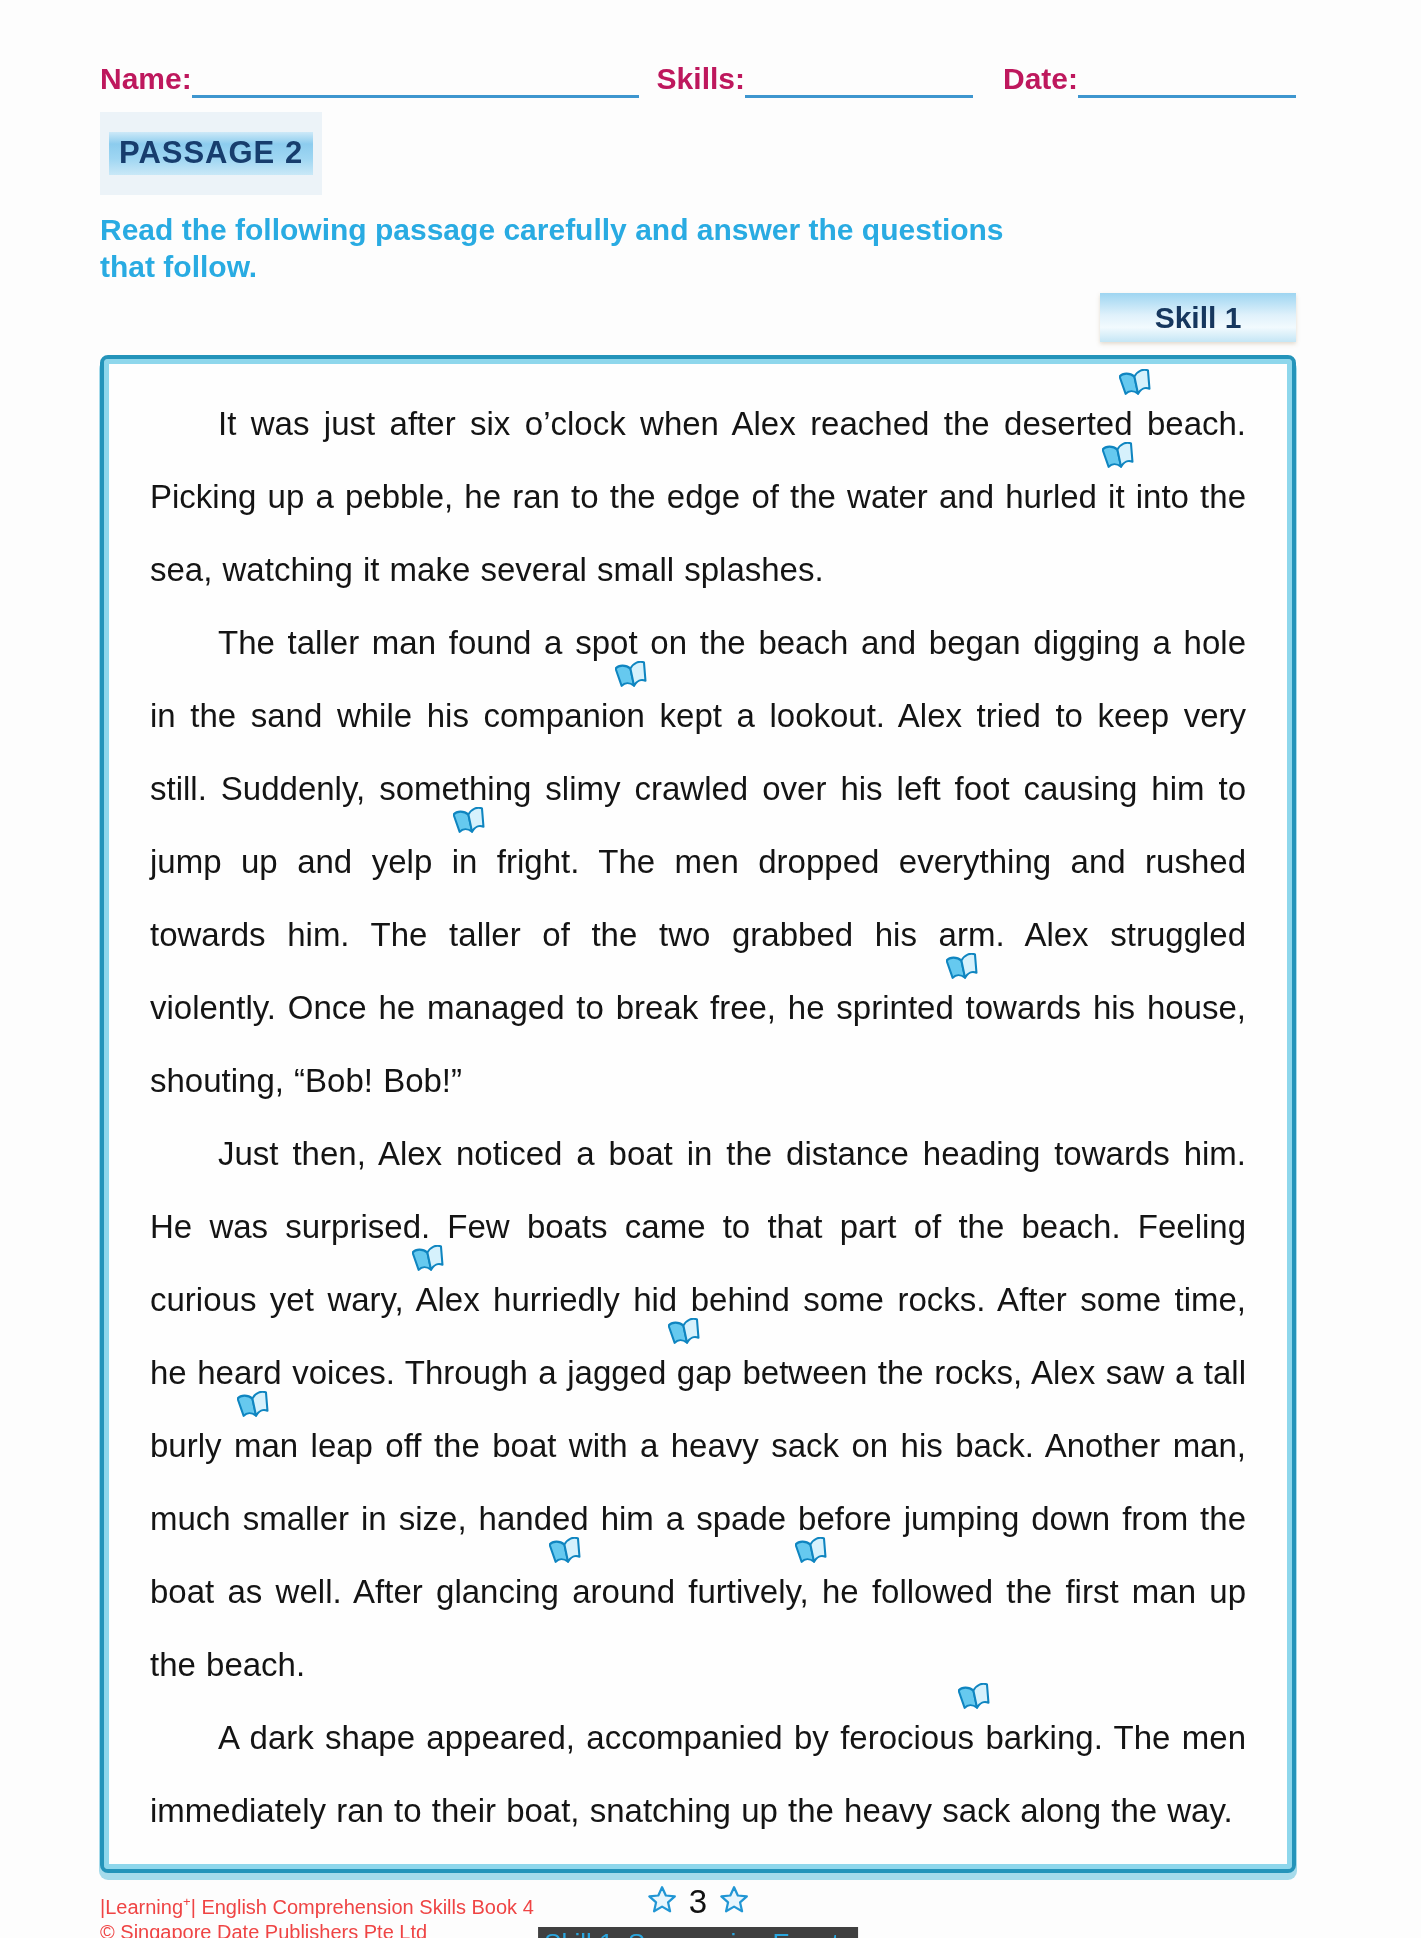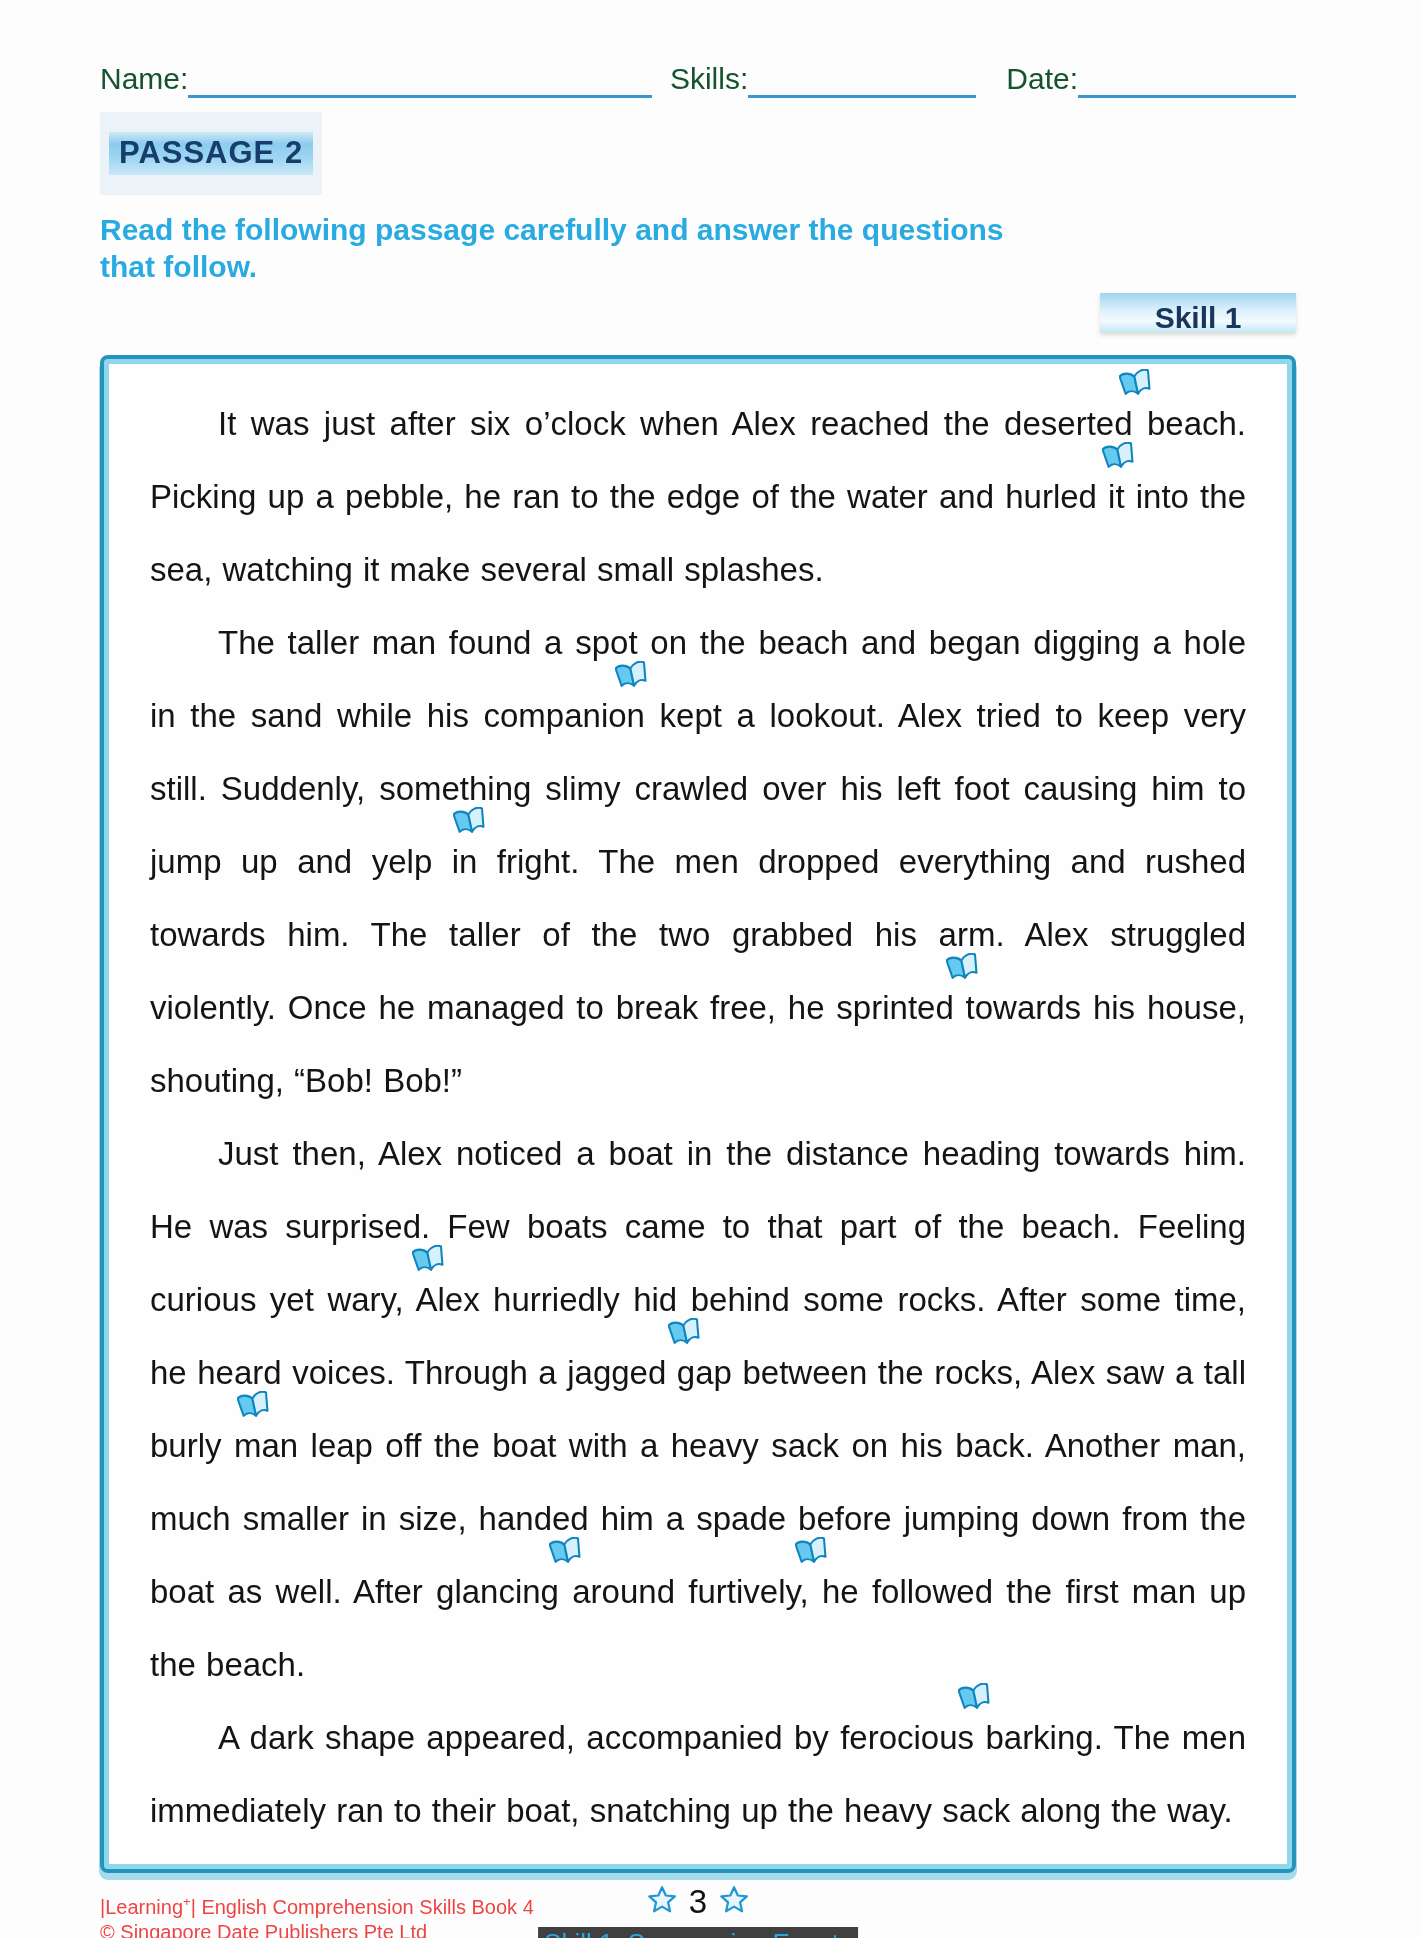--- a/index.html
+++ b/index.html
@@ -4,21 +4,21 @@
 <style>
   html,body{margin:0;padding:0;}
   body{
     width:1421px;height:1938px;background:#fdfdfd;
     font-family:"Liberation Sans", sans-serif;
     overflow:hidden;position:relative;
   }
   .sheet{margin:0 125px 0 100px;padding-top:62px;}
 
   
-  .hdr{display:flex;align-items:flex-end;font-size:30px;color:#14532d;}
+  .hdr{display:flex;align-items:flex-end;font-size:30px;color:#be185d;font-weight:bold;}
   .hdr .lbl{white-space:nowrap;padding-bottom:2px;}
   .hdr .line{border-bottom:3px solid #3e96cf;height:30px;}
   .line-name{flex:1 1 auto;margin-right:18px;}
   .line-class{width:228px;margin-right:30px;}
   .line-date{width:218px;}
 
   
   .badge-wrap{display:inline-block;margin-top:14px;background:#ecf3f8;padding:20px 9px;}
   .badge-hl{
     display:inline-block;padding:3px 10px 4px 10px;
@@ -28,21 +28,21 @@
 
   
   .instruction{
     margin-top:16px;max-width:960px;
     font-size:30px;font-weight:bold;line-height:37px;color:#29abe2;
   }
 
   
   .skill-row{text-align:right;margin-top:8px;height:50px;}
   .skill-badge{
-    display:inline-block;width:196px;height:40px;line-height:50px;text-align:center;
+    display:inline-block;width:196px;height:49px;line-height:50px;text-align:center;
     background:linear-gradient(180deg,#9ed5f1 0%,#dff1fb 45%,#f2fafe 70%,#c5e6f5 100%);
     font-size:30px;font-weight:bold;color:#17375e;
     box-shadow:0 2px 4px rgba(150,120,70,0.25);
   }
 
   
   .passage-box{
     margin-top:12px;
     border:4px solid #2494ba;border-radius:8px;background:#fefefe;
     box-shadow:inset 0 0 0 5px #8ed7ec, 0 6px 0 1px rgba(95,192,221,0.55);

